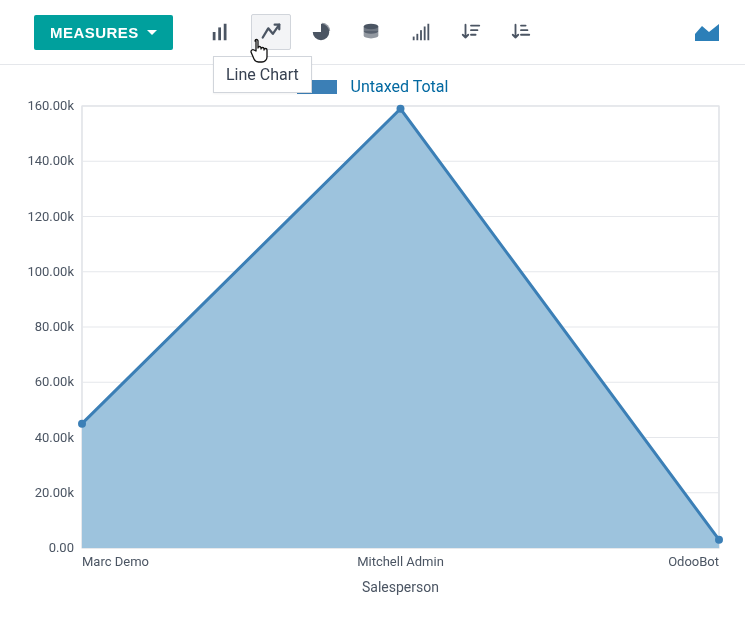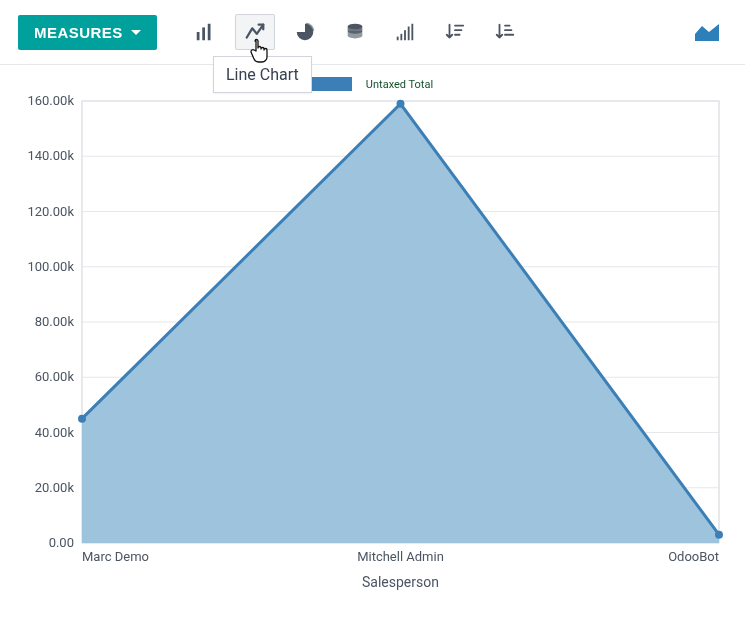--- a/index.html
+++ b/index.html
@@ -24,20 +24,21 @@
     border: none;
     font-weight: 700;
     font-size: 15px;
     letter-spacing: 0.03em;
     padding: 9px 16px;
     display: inline-flex;
     align-items: center;
     gap: 8px;
     cursor: pointer;
     border-radius: 2px;
+    margin-left: 16px;
   }
   .measures-btn .caret {
     width: 0; height: 0;
     border-left: 5px solid transparent;
     border-right: 5px solid transparent;
     border-top: 5px solid #fff;
     display: inline-block;
   }
   .icon-group {
     display: flex;
@@ -90,22 +91,22 @@
     z-index: 4;
     pointer-events: none;
   }
   .cursor-icon svg { width: 22px; height: 26px; }
   .legend {
     display: flex;
     justify-content: center;
     align-items: center;
     gap: 14px;
     padding: 12px 0 4px;
-    font-size: 11px;
-    color: #14532d;
+    font-size: 16px;
+    color: #0369a1;
   }
   .legend-swatch {
     width: 40px;
     height: 14px;
     background: #3b7fb6;
     display: inline-block;
   }
   .chart-wrap {
     padding: 0 12px 8px 4px;
   }

